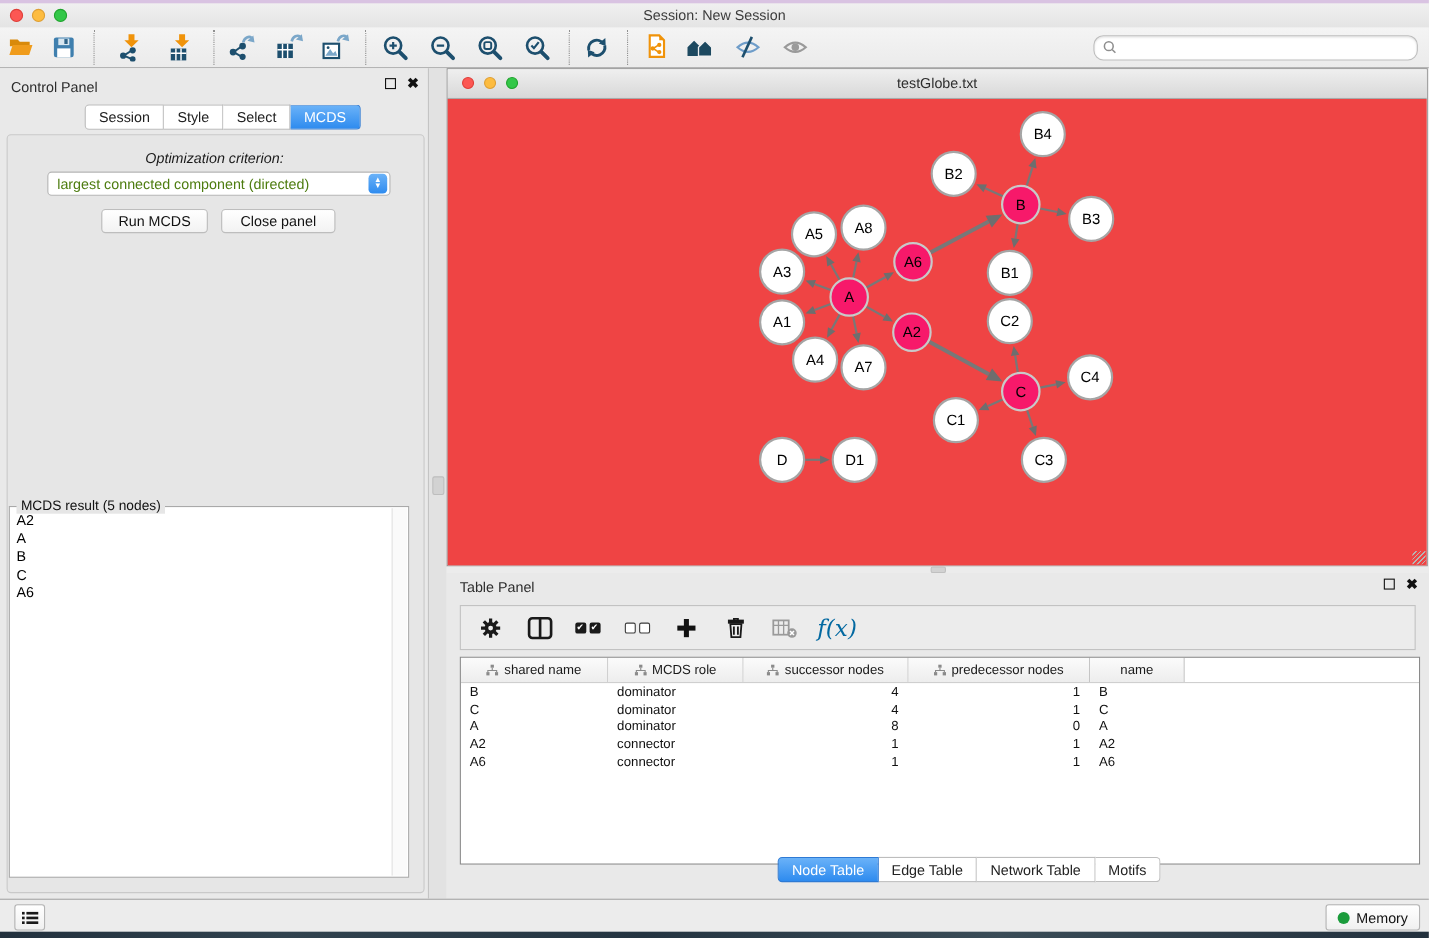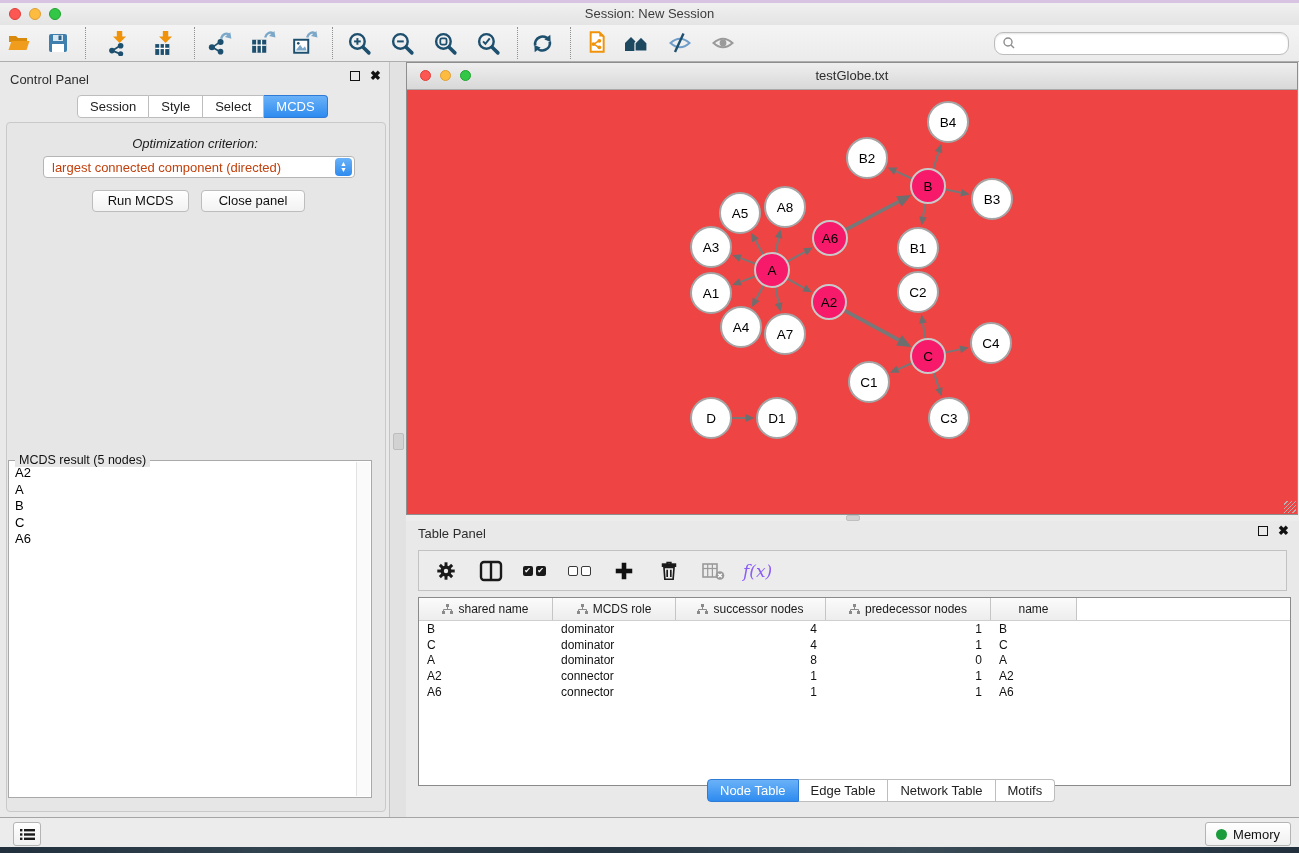--- a/index.html
+++ b/index.html
@@ -39,21 +39,21 @@
   .seg-tabs{position:absolute;display:flex;}
   #cp-tabs{left:77px;top:33px;}
   .seg-tab{background:#fff;border:1px solid #bdbdbd;border-left:none;padding:3px 12px;
            color:#222;line-height:15px;white-space:nowrap;}
   .seg-tab:first-child{border-left:1px solid #bdbdbd;border-radius:4px 0 0 4px;}
   .seg-tab:last-child{border-radius:0 4px 4px 0;}
   .seg-tab.active{background:linear-gradient(#6ab2f8,#2e8bef);color:#fff;border-color:#2e7ad4;}
   #opt-label{left:0;top:74px;width:390px;text-align:center;color:#1b1b1b;font-style:italic;}
   #dropdown{left:43px;top:94px;width:312px;height:22px;background:#fff;border:1px solid #b5b5b5;
             border-radius:4px;display:flex;align-items:center;box-sizing:border-box;}
-  #dropdown-value{flex:1;padding-left:8px;font-size:13px;color:#c2410c;white-space:nowrap;overflow:hidden;}
+  #dropdown-value{flex:1;padding-left:8px;font-size:13px;color:#4d7c0f;white-space:nowrap;overflow:hidden;}
   #dropdown-stepper{width:17px;height:18px;margin-right:2px;border-radius:4px;
             background:linear-gradient(#6ab2f8,#2e8bef);display:flex;flex-direction:column;
             align-items:center;justify-content:center;color:#fff;font-size:7px;line-height:6px;flex:none;}
   .cp-btn{position:absolute;top:128px;height:22px;background:linear-gradient(#ffffff,#f2f2f2);
           border:1px solid #bdbdbd;border-radius:4px;text-align:center;line-height:20px;
           box-sizing:border-box;color:#111;}
   #run-btn{left:92px;width:97px;}
   #closepanel-btn{left:201px;width:104px;}
   #result-group{position:absolute;left:8px;top:398px;width:362px;height:336px;
                 border:1px solid #a9a9a9;background:#fff;}
@@ -83,21 +83,21 @@
 
   
   #table-panel{left:406px;top:521px;width:893px;height:296px;background:#e9e9e9;}
   #tp-toolbar{position:absolute;left:12px;top:29px;width:869px;height:41px;background:#ececec;
               border:1px solid #c2c2c2;box-sizing:border-box;display:flex;align-items:center;padding-left:14px;}
   .tp-icon{width:26px;height:26px;margin-right:13px;display:flex;align-items:center;justify-content:center;flex:none;}
   .chk-pair{display:flex;gap:3px;}
   .chk{width:10px;height:10px;border-radius:2px;}
   .chk.on{background:#1a1a1a;color:#fff;font-size:8px;line-height:10px;text-align:center;}
   .chk.off{background:#fff;border:1.5px solid #3a3a3a;box-sizing:border-box;}
-  #fx-label{font-family:"DejaVu Serif",serif;font-style:italic;font-size:17px;color:#8b5cf6;}
+  #fx-label{font-family:"DejaVu Serif",serif;font-style:italic;font-size:21px;color:#0369a1;}
   #tbl{position:absolute;left:12px;top:76px;width:873px;height:189px;background:#fff;
        border:1px solid #8a8a8a;box-sizing:border-box;overflow:hidden;}
   #tbl-head{display:flex;height:22px;border-bottom:1px solid #cfcfcf;}
   .th{background:linear-gradient(#fbfbfb,#ededed);border-right:1px solid #c5c5c5;box-sizing:border-box;
       display:flex;align-items:center;justify-content:center;gap:5px;font-size:12px;color:#1a1a1a;flex:none;}
   .tr{display:flex;height:15.8px;align-items:center;}
   .td{box-sizing:border-box;font-size:12px;color:#111;padding:0 8px;flex:none;white-space:nowrap;}
   .td.right{text-align:right;padding-right:9px;}
   #tp-tabs{left:259px;top:258px;padding-left:42px;}
 

